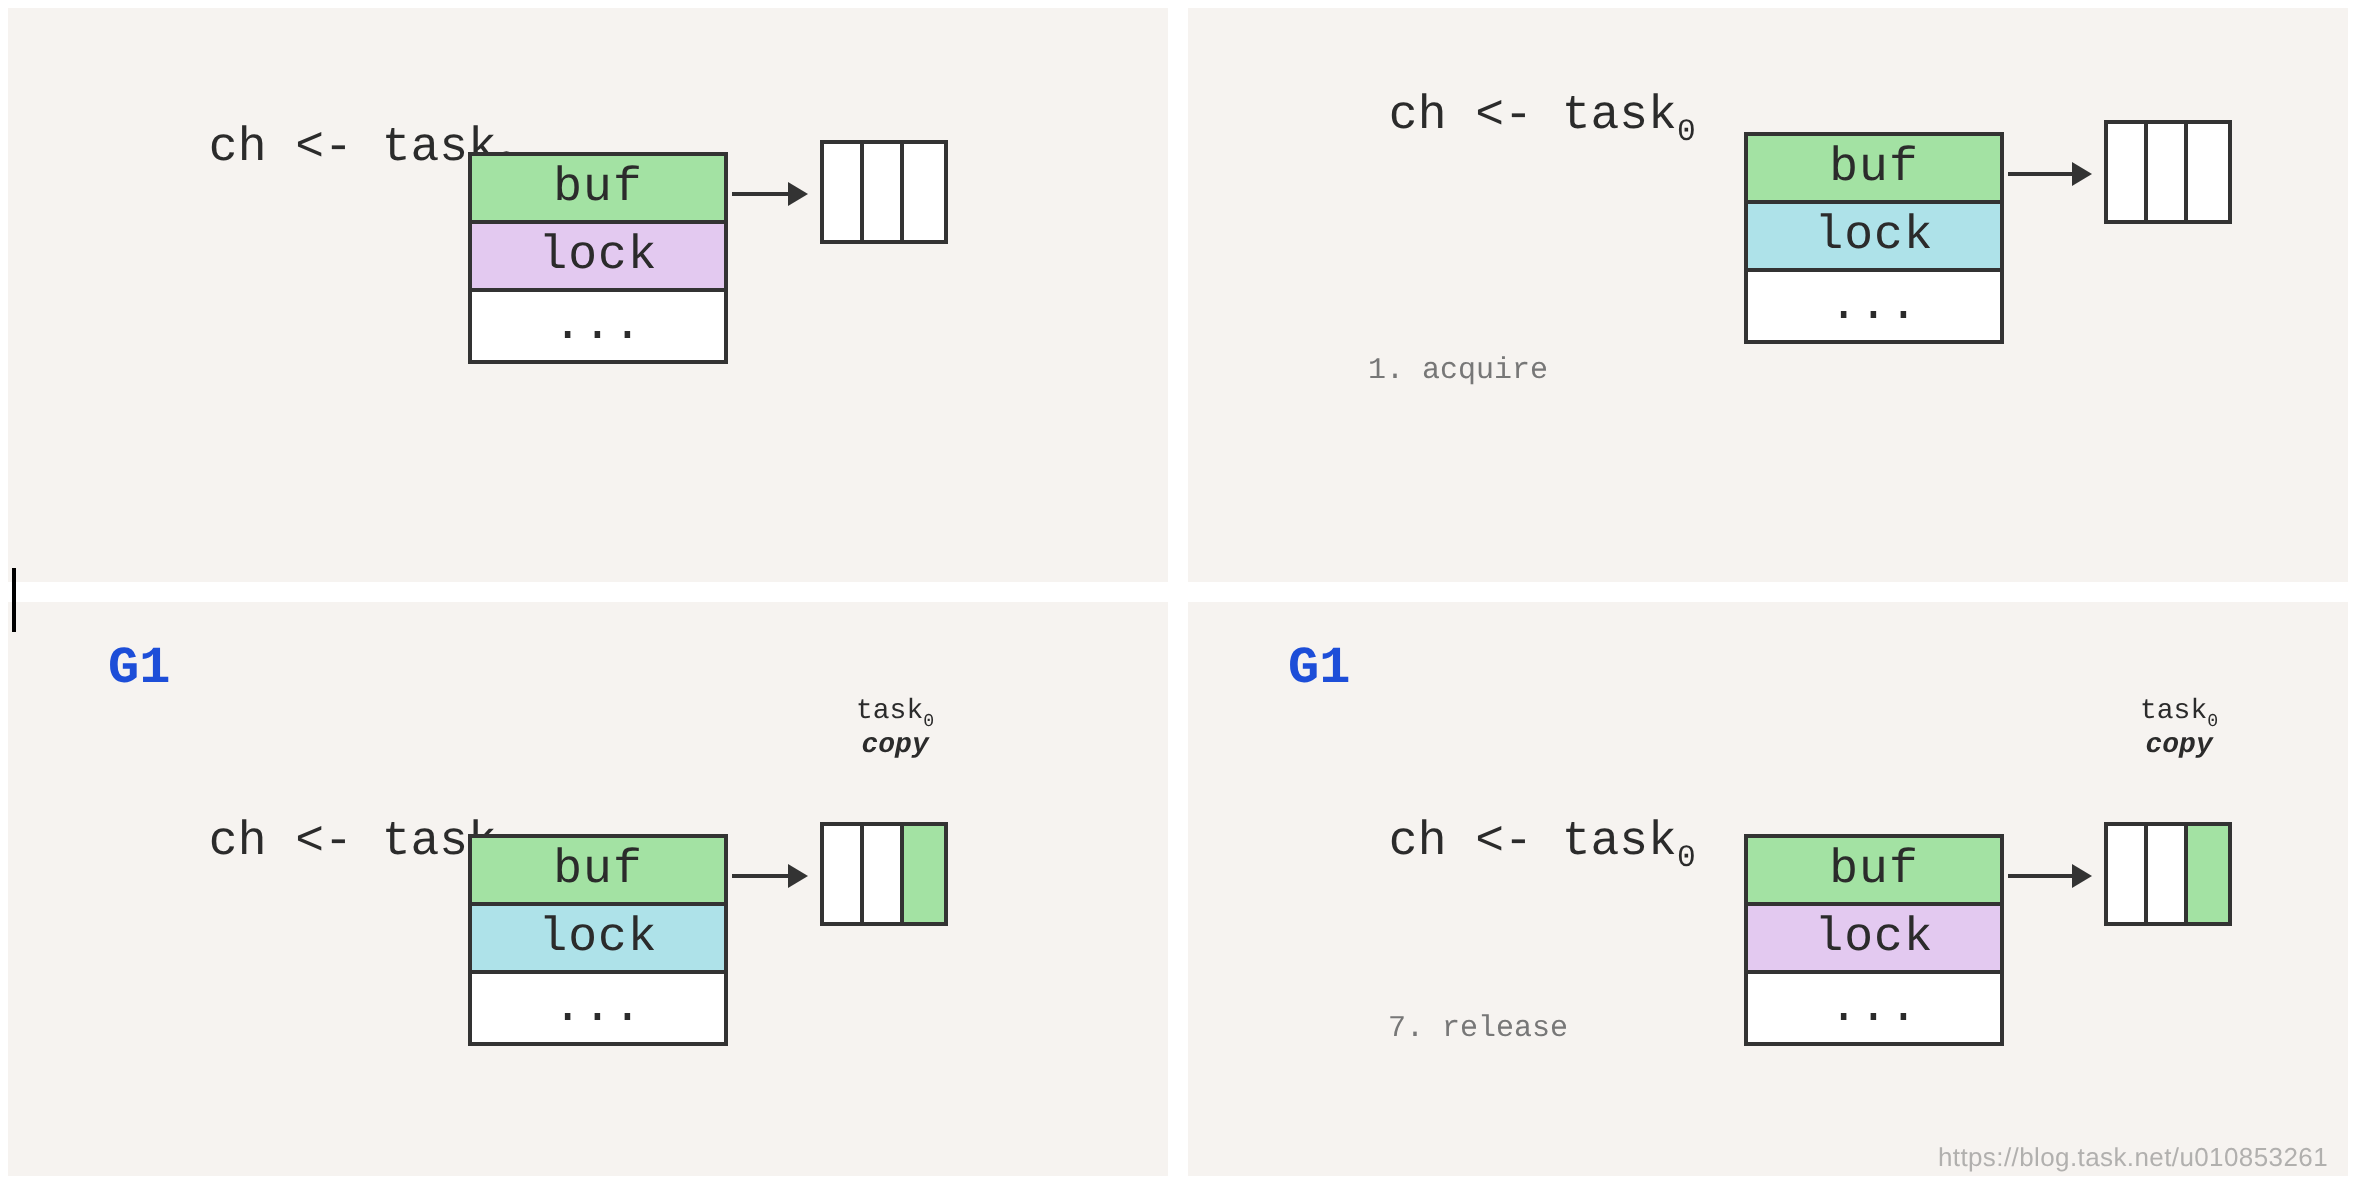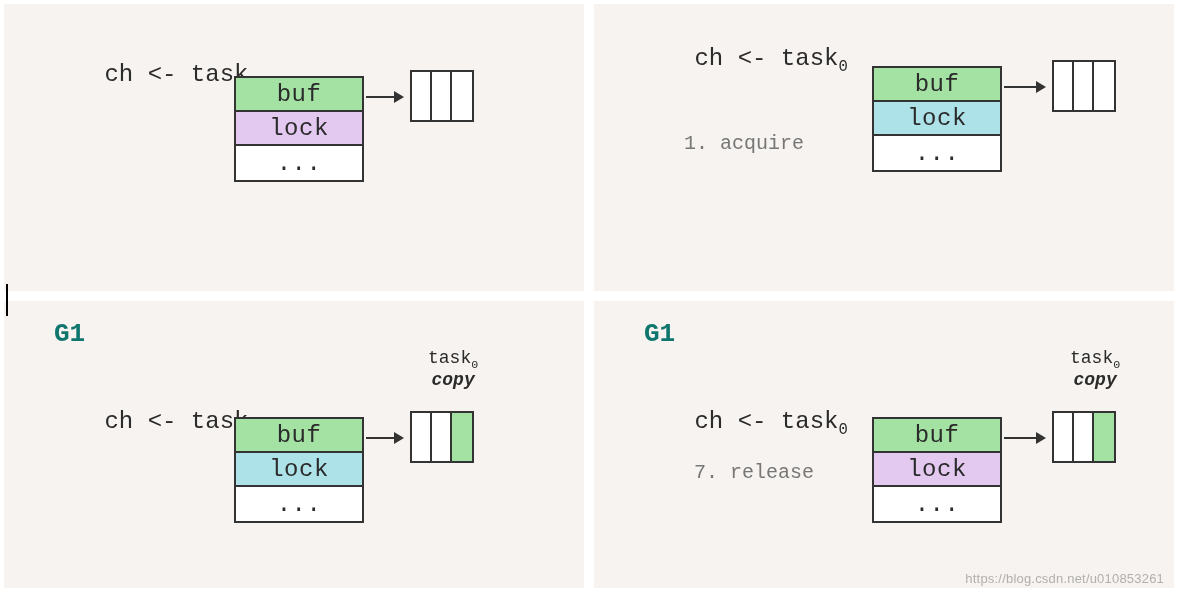--- a/index.html
+++ b/index.html
@@ -29,27 +29,28 @@
     position: absolute;
     font-size: 24px;
     color: #2b2b2b;
     white-space: pre;
   }
   .sub0 { font-size: 0.65em; vertical-align: sub; }
   .g1 {
     position: absolute;
     font-size: 26px;
     font-weight: bold;
-    color: #0f766e;
+    color: #1d4ed8;
   }
   .anno {
     position: absolute;
-    font-size: 20px;
+    font-size: 15px;
     color: #777;
     white-space: pre;
+    margin-top: 45px;
   }
   .struct {
     position: absolute;
     display: flex;
     flex-direction: column;
     border: 2px solid #333;
     width: 130px;
   }
   .struct .row {
     height: 34px;
@@ -88,21 +89,21 @@
     content: "";
     position: absolute;
     right: -2px;
     top: -5px;
     border-left: 10px solid #333;
     border-top: 6px solid transparent;
     border-bottom: 6px solid transparent;
   }
   .buf-label {
     position: absolute;
-    font-size: 18px;
+    font-size: 14px;
     color: #2b2b2b;
     text-align: center;
     line-height: 1.1;
   }
   .buf-label .copy { font-weight: bold; font-style: italic; }
   .cursor {
     position: absolute;
     left: 6px;
     top: 284px;
     width: 2px;
@@ -200,13 +201,13 @@
     </div>
     <div class="buf-label" style="left:476px; top:48px;">
       <span>task</span><span class="sub0">0</span><br>
       <span class="copy">copy</span>
     </div>
   </div>
 
 </div>
 
 <div class="cursor"></div>
-<div class="watermark">https://blog.csdn.net/u010853261</div>
+<div class="watermark">https://blog.task.net/u010853261</div>
 
 </body></html>

